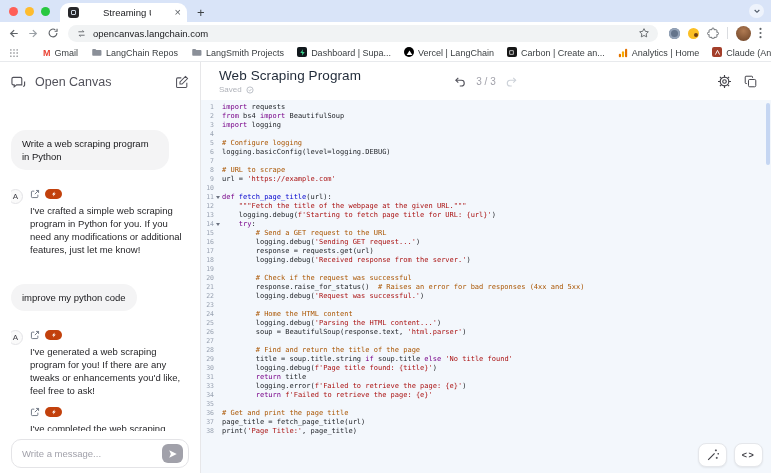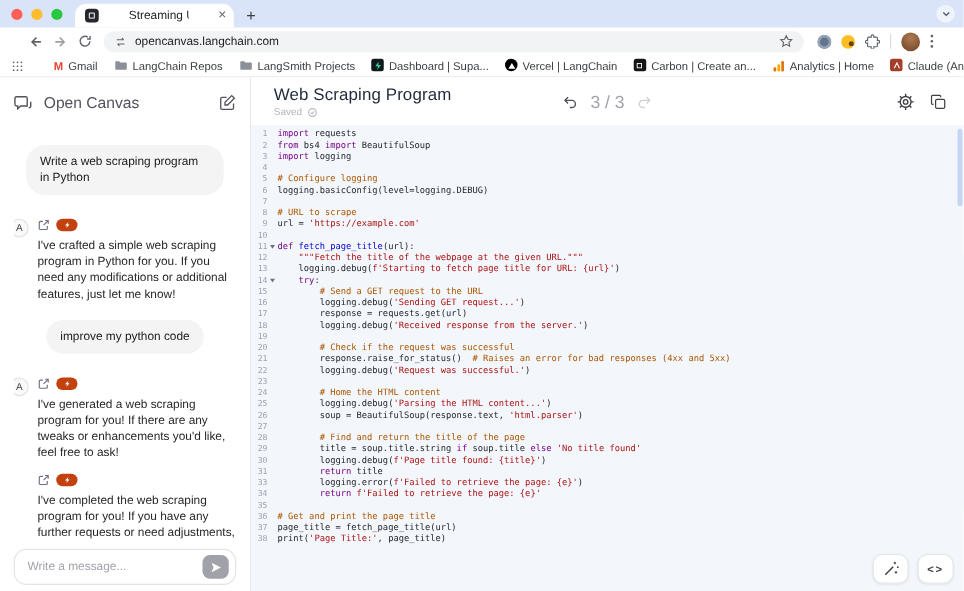--- a/index.html
+++ b/index.html
@@ -12,21 +12,21 @@
   .tl{width:9px;height:9px;border-radius:50%;display:inline-block}
   .tl.red{background:#ff5f57}.tl.yel{background:#febc2e}.tl.grn{background:#28c840}
   .tab{height:19px;width:127px;background:#fff;border-radius:9px 9px 0 0;display:flex;align-items:center;padding:0 6px 0 8px;gap:24px}
   .favicon{width:11px;height:11px;border-radius:3px;background:#27272a;position:relative;flex-shrink:0}
   .favicon::after{content:"";position:absolute;inset:3px;border:1px solid #cbd5e1;border-radius:1px}
   .tab-title{font-size:9.5px;color:#202124;flex:1;white-space:nowrap;overflow:hidden}
   .tab-close{font-size:11px;color:#5f6368;line-height:1;cursor:default}
   .newtab{font-size:13px;color:#3c4043;margin:0 0 3px 10px;line-height:1}
   .tabsearch{position:absolute;right:7px;top:4px;width:15px;height:14px;border-radius:8px;background:#eef3fc;display:flex;align-items:center;justify-content:center}
 
-  .toolbar{height:22px;background:#fff;display:flex;align-items:center;padding:0 22px;gap:7px}
+  .toolbar{height:22px;background:#fff;display:flex;align-items:center;padding:0 7px;gap:7px}
   .navic{flex-shrink:0}
   .omnibox{flex:1;height:17px;background:#f1f3f4;border-radius:9px;display:flex;align-items:center;padding:0 8px;gap:6px;margin:0 2px;min-width:0}
   .url{font-size:9.5px;color:#202124;white-space:nowrap;overflow:hidden}
   .omni-star{margin-left:auto}
   .extbtns{display:flex;align-items:center;gap:8px;margin:0 2px}
   .extdot{width:11px;height:11px;border-radius:50%;display:inline-block;position:relative}
   .extdot.e1{background:#64748b;box-shadow:inset 0 0 0 2px #94a3b8}
   .extdot.e2{background:#fbbf24}
   .extdot.e2::after{content:"";position:absolute;right:1px;bottom:2px;width:4px;height:4px;border-radius:50%;background:#713f12}
   .vdiv{width:1px;height:12px;background:#dadce0}
@@ -37,40 +37,40 @@
   .gmail-m{color:#ea4335;font-weight:700;font-size:9px}
   .fsq{width:10px;height:10px;border-radius:2px;display:inline-flex;align-items:center;justify-content:center}
   .fcirc{width:10px;height:10px;border-radius:50%;display:inline-flex;align-items:center;justify-content:center}
 
   
   .app{display:flex;height:413px;background:#fff}
   .sidebar{width:201px;border-right:1px solid #e7e7e9;position:relative;padding:8px 11px 0;flex-shrink:0}
   .s-header{display:flex;align-items:center;gap:9px;height:24px}
   .s-title{font-size:12.5px;color:#52525b;flex:1}
   .messages{position:absolute;left:11px;right:11px;top:40px;bottom:44px;overflow:hidden}
-  .msg-user{display:flex;justify-content:center;margin-top:14px}
+  .msg-user{display:flex;justify-content:flex-start;margin-top:28px}
   .bubble{background:#f4f4f5;border-radius:15px;padding:7px 11px;font-size:9.5px;line-height:13px;color:#18181b;max-width:158px}
   .msg-asst{display:flex;gap:7px;margin-top:18px;margin-left:-3px}
   .avatar{width:15px;height:15px;border-radius:50%;background:#fafafa;border:1px solid #e4e4e7;font-size:8px;color:#3f3f46;display:flex;align-items:center;justify-content:center;flex-shrink:0;margin-top:1px}
   .asst-body{flex:1;min-width:0}
   .msg-cont{margin-left:19px;margin-top:9px}
   .meta{display:flex;align-items:center;gap:5px;height:12px;margin-bottom:4px}
   .badge{width:17px;height:10px;border-radius:5px;background:#c2410c;display:inline-flex;align-items:center;justify-content:center}
   .asst-text{font-size:9.5px;line-height:13px;color:#27272a}
   .composer{position:absolute;left:11px;right:11px;bottom:7px;height:29px;border:1px solid #e4e4e7;border-radius:10px;background:#fff;display:flex;align-items:center;padding:0 5px 0 10px;gap:6px}
   .composer input{border:none;outline:none;flex:1;font-size:9.5px;color:#18181b;font-family:Liberation Sans, sans-serif;min-width:0}
   .composer input::placeholder{color:#a1a1aa}
   .send{width:21px;height:19px;border-radius:6px;background:#a1a1aa;display:flex;align-items:center;justify-content:center;flex-shrink:0}
 
   .main{flex:1;position:relative;min-width:0}
   .m-header{height:38px;display:flex;align-items:center;padding:0 14px 0 18px;position:relative;background:#fff}
   .m-title{font-size:13.5px;font-weight:400;color:#1f2937;letter-spacing:.1px}
   .m-saved{font-size:8px;color:#b0b3ba;display:flex;align-items:center;gap:4px;margin-top:2px}
   .m-center{position:absolute;left:50%;transform:translateX(-50%);top:0;height:38px;display:flex;align-items:center;gap:10px}
-  .m-pos{font-size:14px;color:#a1a1aa}
+  .m-pos{font-size:10px;color:#a1a1aa}
   .m-right{margin-left:auto;display:flex;align-items:center;gap:12px}
 
   .code{position:absolute;left:0;right:0;top:38px;bottom:0;background:#f3f7fc;font-family:"DejaVu Sans Mono",monospace;font-size:7px;line-height:9px;padding-top:3px;overflow:hidden}
   .cl{display:flex;height:9px;align-items:center}
   .ln{width:13px;text-align:right;color:#9aa3b2;font-size:6.5px;flex-shrink:0}
   .fd{width:8px;flex-shrink:0;display:flex;align-items:center;justify-content:center}
   .fd.f::after{content:"";border-left:2.5px solid transparent;border-right:2.5px solid transparent;border-top:3.5px solid #6b7280}
   .ct{white-space:pre;color:#22252a}
   .tk-k{color:#770088}.tk-c{color:#aa5500}.tk-s{color:#aa1111}.tk-f{color:#0000cc}.tk-p{color:#22252a}
   .vthumb{position:absolute;right:1px;top:41px;width:4px;height:62px;border-radius:2px;background:#c5d6f2}

